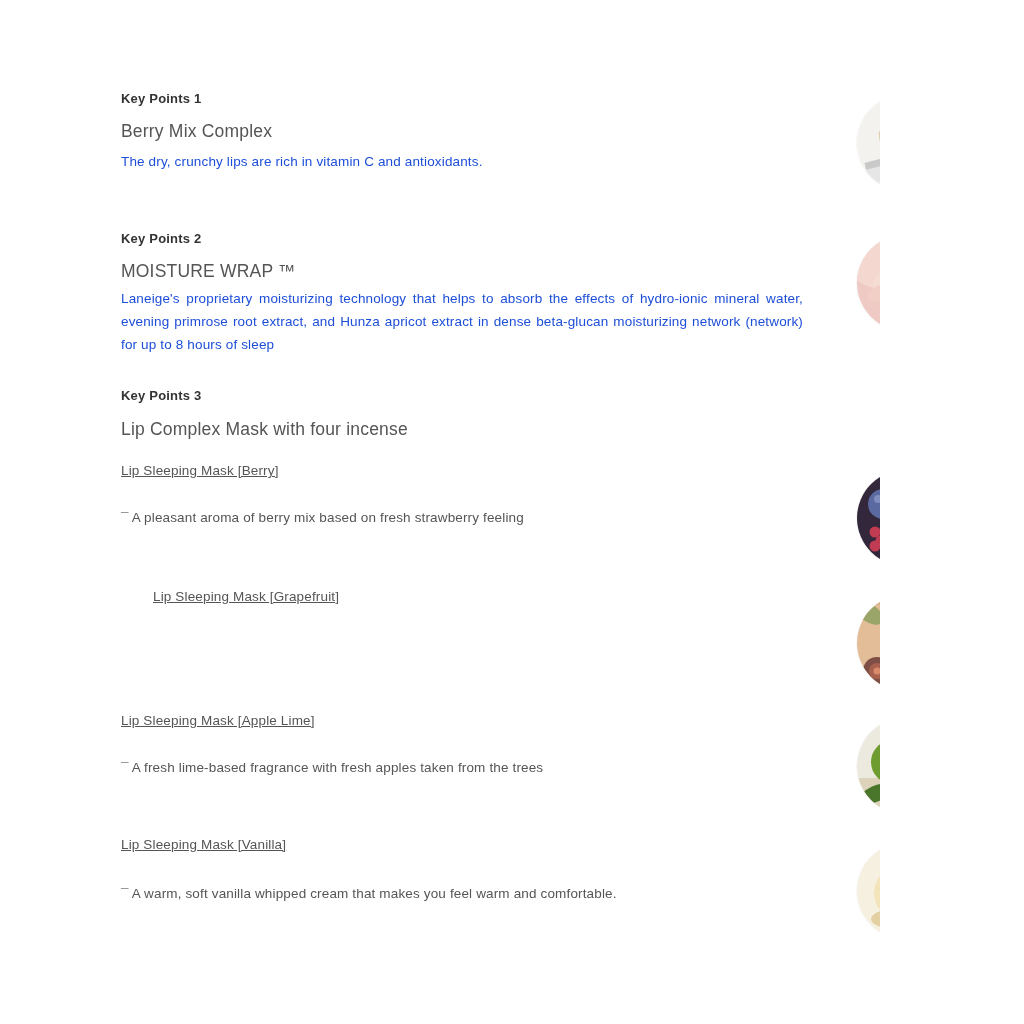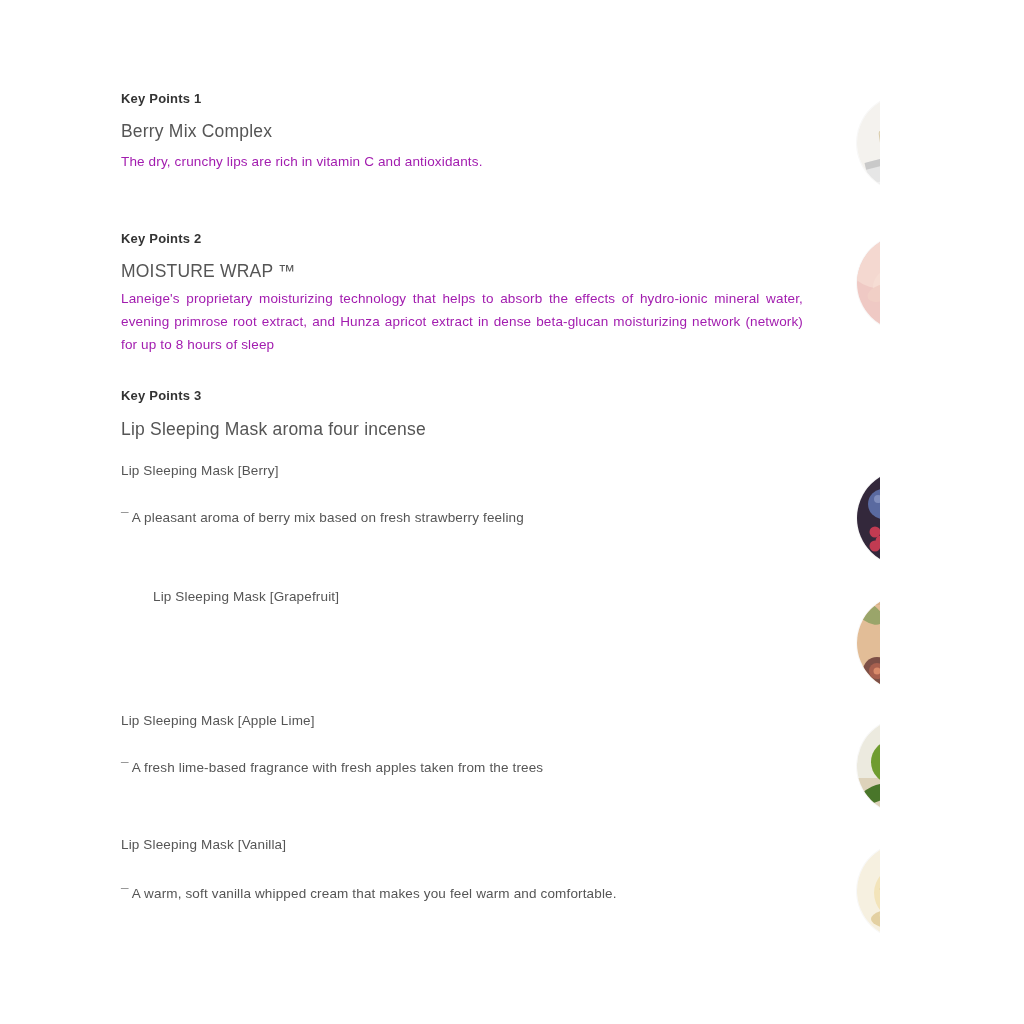--- a/index.html
+++ b/index.html
@@ -20,32 +20,33 @@
     letter-spacing: 0.2px;
   }
   .big-title {
     font-size: 17.5px;
     font-weight: 400;
     color: #555555;
     letter-spacing: 0.2px;
   }
   .body-text {
     font-size: 13.5px;
-    color: #a21caf;
+    color: #1d4ed8;
     letter-spacing: 0.15px;
     line-height: 23px;
   }
   .para {
     width: 682px;
     text-align: justify;
   }
   .variant-name {
     font-size: 13.5px;
     color: #555555;
     letter-spacing: 0.15px;
+    text-decoration: underline;
   }
   .variant-desc {
     font-size: 13.5px;
     color: #555555;
     letter-spacing: 0.15px;
   }
   .photo {
     position: absolute;
     width: 96px;
     height: 96px;
@@ -104,21 +105,21 @@
       <ellipse cx="48" cy="52" rx="32" ry="23" fill="#f6ddd4"></ellipse>
       <ellipse cx="24" cy="58" rx="14" ry="8" fill="#f1cfc6" transform="rotate(-20 24 58)"></ellipse>
       <ellipse cx="72" cy="40" rx="14" ry="8" fill="#f1cfc6" transform="rotate(25 72 40)"></ellipse>
       <circle cx="48" cy="50" r="13" fill="#f2b184"></circle>
       <circle cx="48" cy="50" r="7.5" fill="#e8955c"></circle>
       <circle cx="48" cy="50" r="3.5" fill="#d97f42"></circle>
     </svg>
   </div>
 
   <div class="abs kicker" style="left:121px; top:388px;">Key Points 3</div>
-  <div class="abs big-title" style="left:121px; top:419px;">Lip Sleeping Mask aroma four incense</div>
+  <div class="abs big-title" style="left:121px; top:419px;">Lip Complex Mask with four incense</div>
 
   <div class="abs variant-name" style="left:121px; top:463px;">Lip Sleeping Mask [Berry]</div>
   <div class="abs variant-desc" style="left:121px; top:510px;">¯ A pleasant aroma of berry mix based on fresh strawberry feeling</div>
 
   <div class="photo" style="left:857px; top:470px;">
     <svg width="96" height="96" viewBox="0 0 96 96" aria-hidden="true">
       <rect width="96" height="96" fill="#33283b"></rect>
       <ellipse cx="84" cy="16" rx="14" ry="6" fill="#5f8f3e" transform="rotate(-28 84 16)"></ellipse>
       <ellipse cx="66" cy="8" rx="11" ry="5" fill="#4d7a32" transform="rotate(18 66 8)"></ellipse>
       <circle cx="26" cy="34" r="15" fill="#5a6aa0"></circle>

